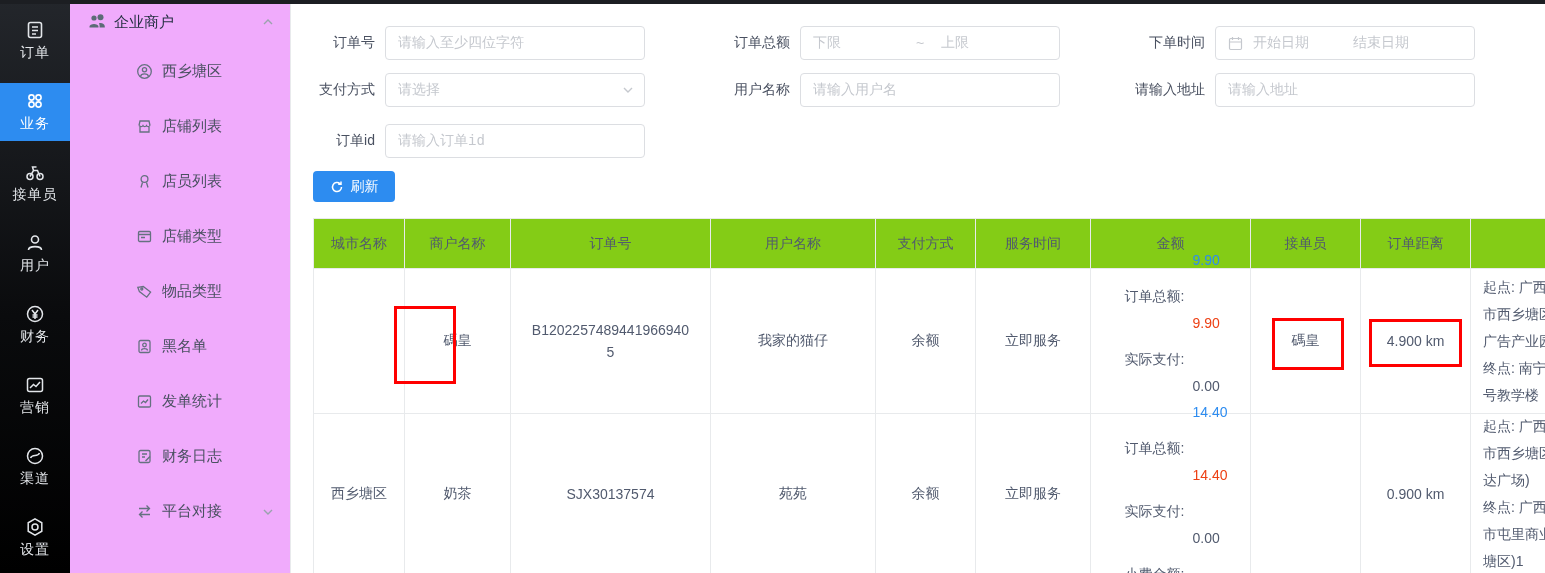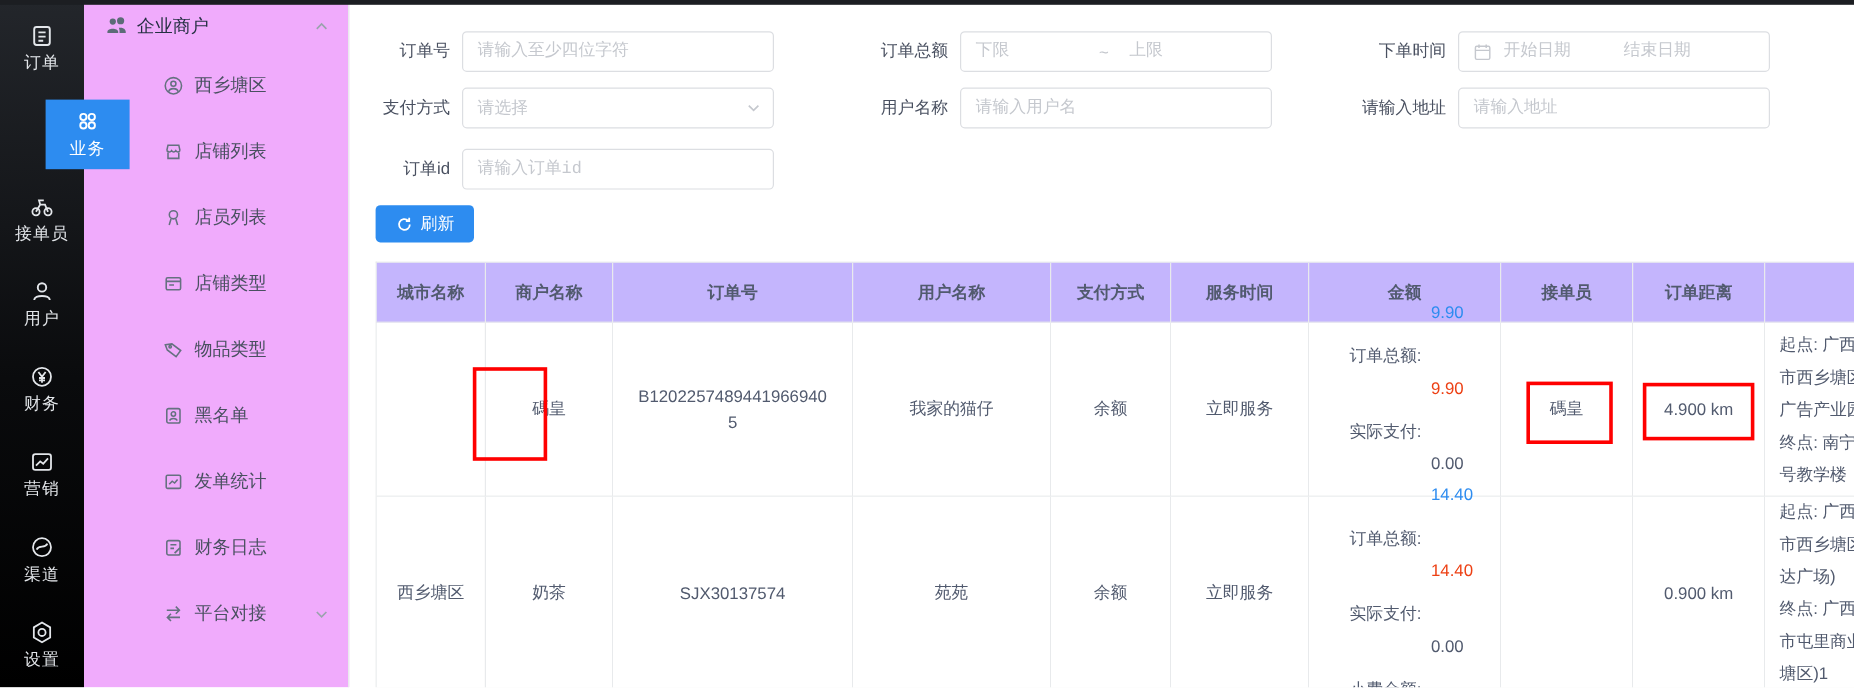--- a/index.html
+++ b/index.html
@@ -10,21 +10,21 @@
   
   .topstrip { position:absolute; top:0; left:0; width:1545px; height:4px; background:#1c1e22; z-index:60; }
 
   
   .sidebar1 { position:absolute; left:0; top:0; width:70px; height:573px;
               background:linear-gradient(180deg,#23262b 0%,#0a0b0d 55%,#000 100%); z-index:50; padding-top:12px; }
   .sb1-item { width:70px; height:58px; margin-bottom:13px; display:flex; flex-direction:column;
               align-items:center; justify-content:center; color:#e3e6ea; cursor:pointer; }
   .sb1-item .ico { width:20px; height:20px; display:block; margin-bottom:4px; }
   .sb1-item .lbl { font-size:14px; letter-spacing:1px; }
-  .sb1-item.active { background:#2d8cf0; color:#fff;margin-left:38px; }
+  .sb1-item.active { background:#2d8cf0; color:#fff; }
 
   
   .sidebar2 { position:absolute; left:70px; top:0; width:221px; height:573px; background:#f0abfc;
               border-right:1px solid #e8eaec; z-index:40; }
   .menu-group { height:44px; display:flex; align-items:center; padding-left:18px; position:relative;
                 color:#243042; font-size:15px; cursor:pointer; }
   .menu-group .gico { width:18px; height:18px; margin-right:8px; }
   .menu-group .chev { position:absolute; right:16px; color:#9aa3ad; }
   .menu-item { height:55px; display:flex; align-items:center; padding-left:66px; position:relative;
                color:#495060; font-size:15px; cursor:pointer; }
@@ -55,21 +55,21 @@
   .btn-refresh { position:absolute; left:22px; top:171px; width:82px; height:31px; background:#2d8cf0;
                  border:none; border-radius:4px; color:#fff; font-size:14px; display:flex; align-items:center;
                  justify-content:center; cursor:pointer; font-family:inherit; }
   .btn-refresh .ric { width:14px; height:14px; margin-right:7px; }
 
   
   .tbl { position:absolute; left:22px; top:218px; width:1417px; border-left:1px solid #e8eaec; border-top:1px solid #e8eaec; font-size:14px; color:#515a6e; }
   .trow { display:flex; }
   .tcell { border-right:1px solid #e8eaec; border-bottom:1px solid #e8eaec; display:flex; align-items:center;
            justify-content:center; text-align:center; flex:none; padding:4px; }
-  .thead .tcell { background:#c4b5fd; font-weight:bold; color:#515a6e; height:50px; }
+  .thead .tcell { background:#84cc16; font-weight:normal; color:#515a6e; height:50px; }
   .c1{width:91px}.c2{width:106px}.c3{width:200px}.c4{width:165px}.c5{width:100px}
   .c6{width:115px}.c7{width:160px}.c8{width:110px}.c9{width:110px}.c10{width:260px}
   .row-body .tcell { background:#fff; }
   .h145 .tcell{ height:145px; } .h160 .tcell{ height:160px; }
   .wrapnum { word-break:break-all; line-height:22px; padding:0 14px; }
   .amt { flex-direction:column; }
   .amt-line { display:flex; justify-content:center; line-height:27px; width:100%; }
   .amt-label { width:82px; text-align:right;margin-top:36px; }
   .amt-val { width:46px; text-align:left; margin-left:8px; }
   .v-blue { color:#2d8cf0; } .v-red { color:#ed4014; }

